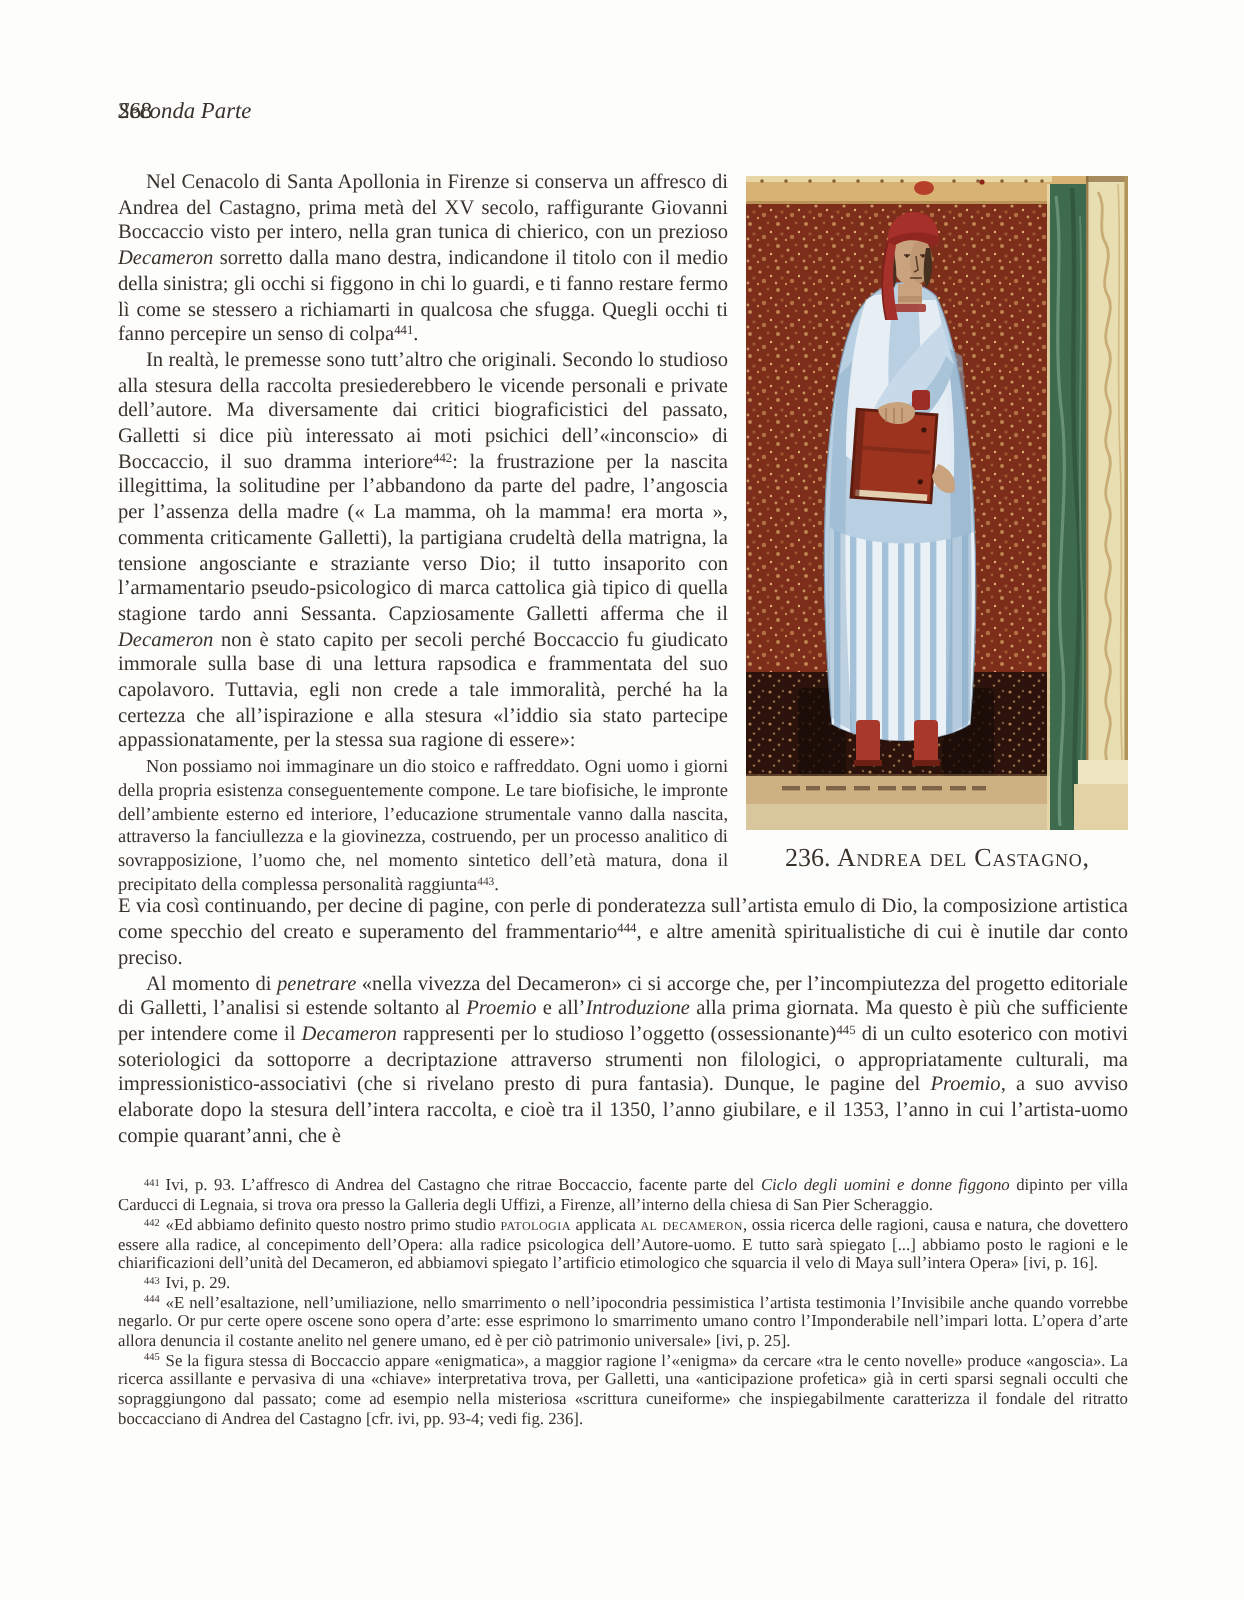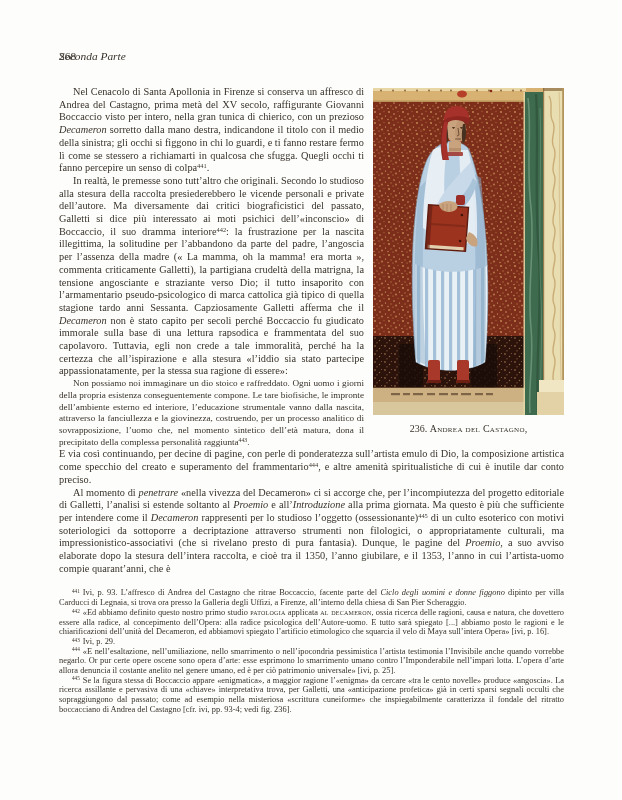--- a/index.html
+++ b/index.html
@@ -16,21 +16,21 @@
   .pagenum{position:absolute;left:0;top:0;}
   .running-title{position:absolute;left:0;right:0;top:0;text-align:left;font-style:italic;}
   .content{font-size:10.3px;line-height:12.7px;text-align:justify;}
   .content p{margin:0;}
   .indent{text-indent:14px;}
   .mb{margin-bottom:6px;}
   .quote{font-size:9.2px;line-height:11.7px;margin:8px 0 8px 0;text-indent:14px;}
   .artwork{float:right;width:191px;margin:2px 0 9px 9px;}
   .fresco{width:191px;height:327px;}
   .fresco svg{display:block;width:191px;height:327px;}
-  figcaption{margin-top:8px;font-size:10px;line-height:12.5px;text-align:center;text-indent:0;}
+  figcaption{margin-top:8px;font-size:13px;line-height:12.5px;text-align:center;text-indent:0;}
   .footnotes{clear:both;margin-top:13px;font-size:8.4px;line-height:9.7px;text-align:justify;}
   .footnotes p{margin:0;text-indent:13px;}
   .it{font-style:italic;}
   .sc{font-variant:small-caps;letter-spacing:.03em;}
   .sup{font-size:62%;line-height:0;vertical-align:.45em;}
   .fn-num{font-size:62%;line-height:0;vertical-align:.45em;margin-right:3px;}
 </style>
 </head>
 <body>
 

